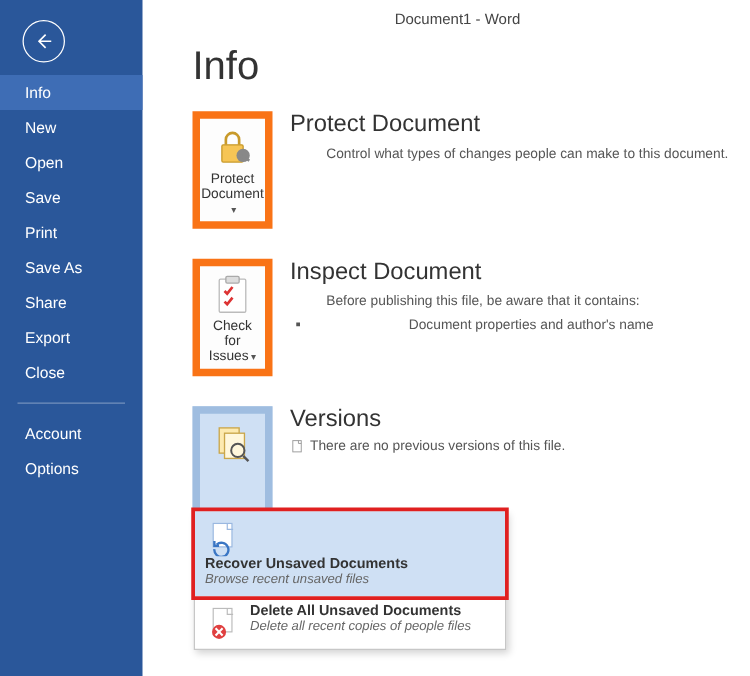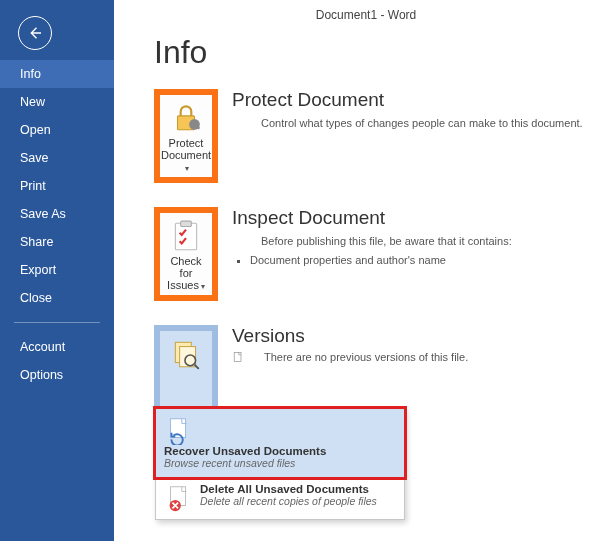--- a/index.html
+++ b/index.html
@@ -54,23 +54,23 @@
     font-size: 11px; color: #333; text-align: center;
   }
   .bigbtn.active { background: #cfe0f4; border-color: #9fbde0; gap: 40px; }
   .bigbtn .iconwrap { width: 34px; height: 32px; margin-bottom: 4px; }
   .bigbtn .caret { font-size: 8px; color: #555; display: inline-block; margin-left: 2px; vertical-align: middle; }
   .section-body { margin-left: 14px; flex: 1; }
   .section-body h2 {
     font-size: 19px; font-weight: 400; color: #333; margin: 0 0 4px 0;
   }
   .section-body .desc { font-size: 11px; color: #555; line-height: 1.5; margin-left: 29px; }
-  .section-body ul { margin: 4px 0 0 0; padding: 0 0 0 18px; }
+  .section-body ul { margin: 4px 0 0 0; padding: 0 0 0 18px; text-align: center; }
   .section-body li { font-size: 11px; color: #555; list-style: square; }
-  .itemline { font-size: 11px; color: #555; display:flex; align-items:center; gap:20px; margin-top:2px;}
+  .itemline { font-size: 11px; color: #555; display:flex; align-items:center; gap:4px; margin-top:2px;}
   .itemline .tiny-icon { width:12px;height:12px; flex:none;}
   .dropdown-menu {
     position: absolute; left: 155px; top: 408px;
     width: 250px; background: #fff;
     border: 1px solid #c7c7c7;
     box-shadow: 2px 3px 6px rgba(0,0,0,0.18);
   }
   .menu-item {
     display: flex; align-items: flex-start;
     padding: 6px 8px; cursor: pointer;

